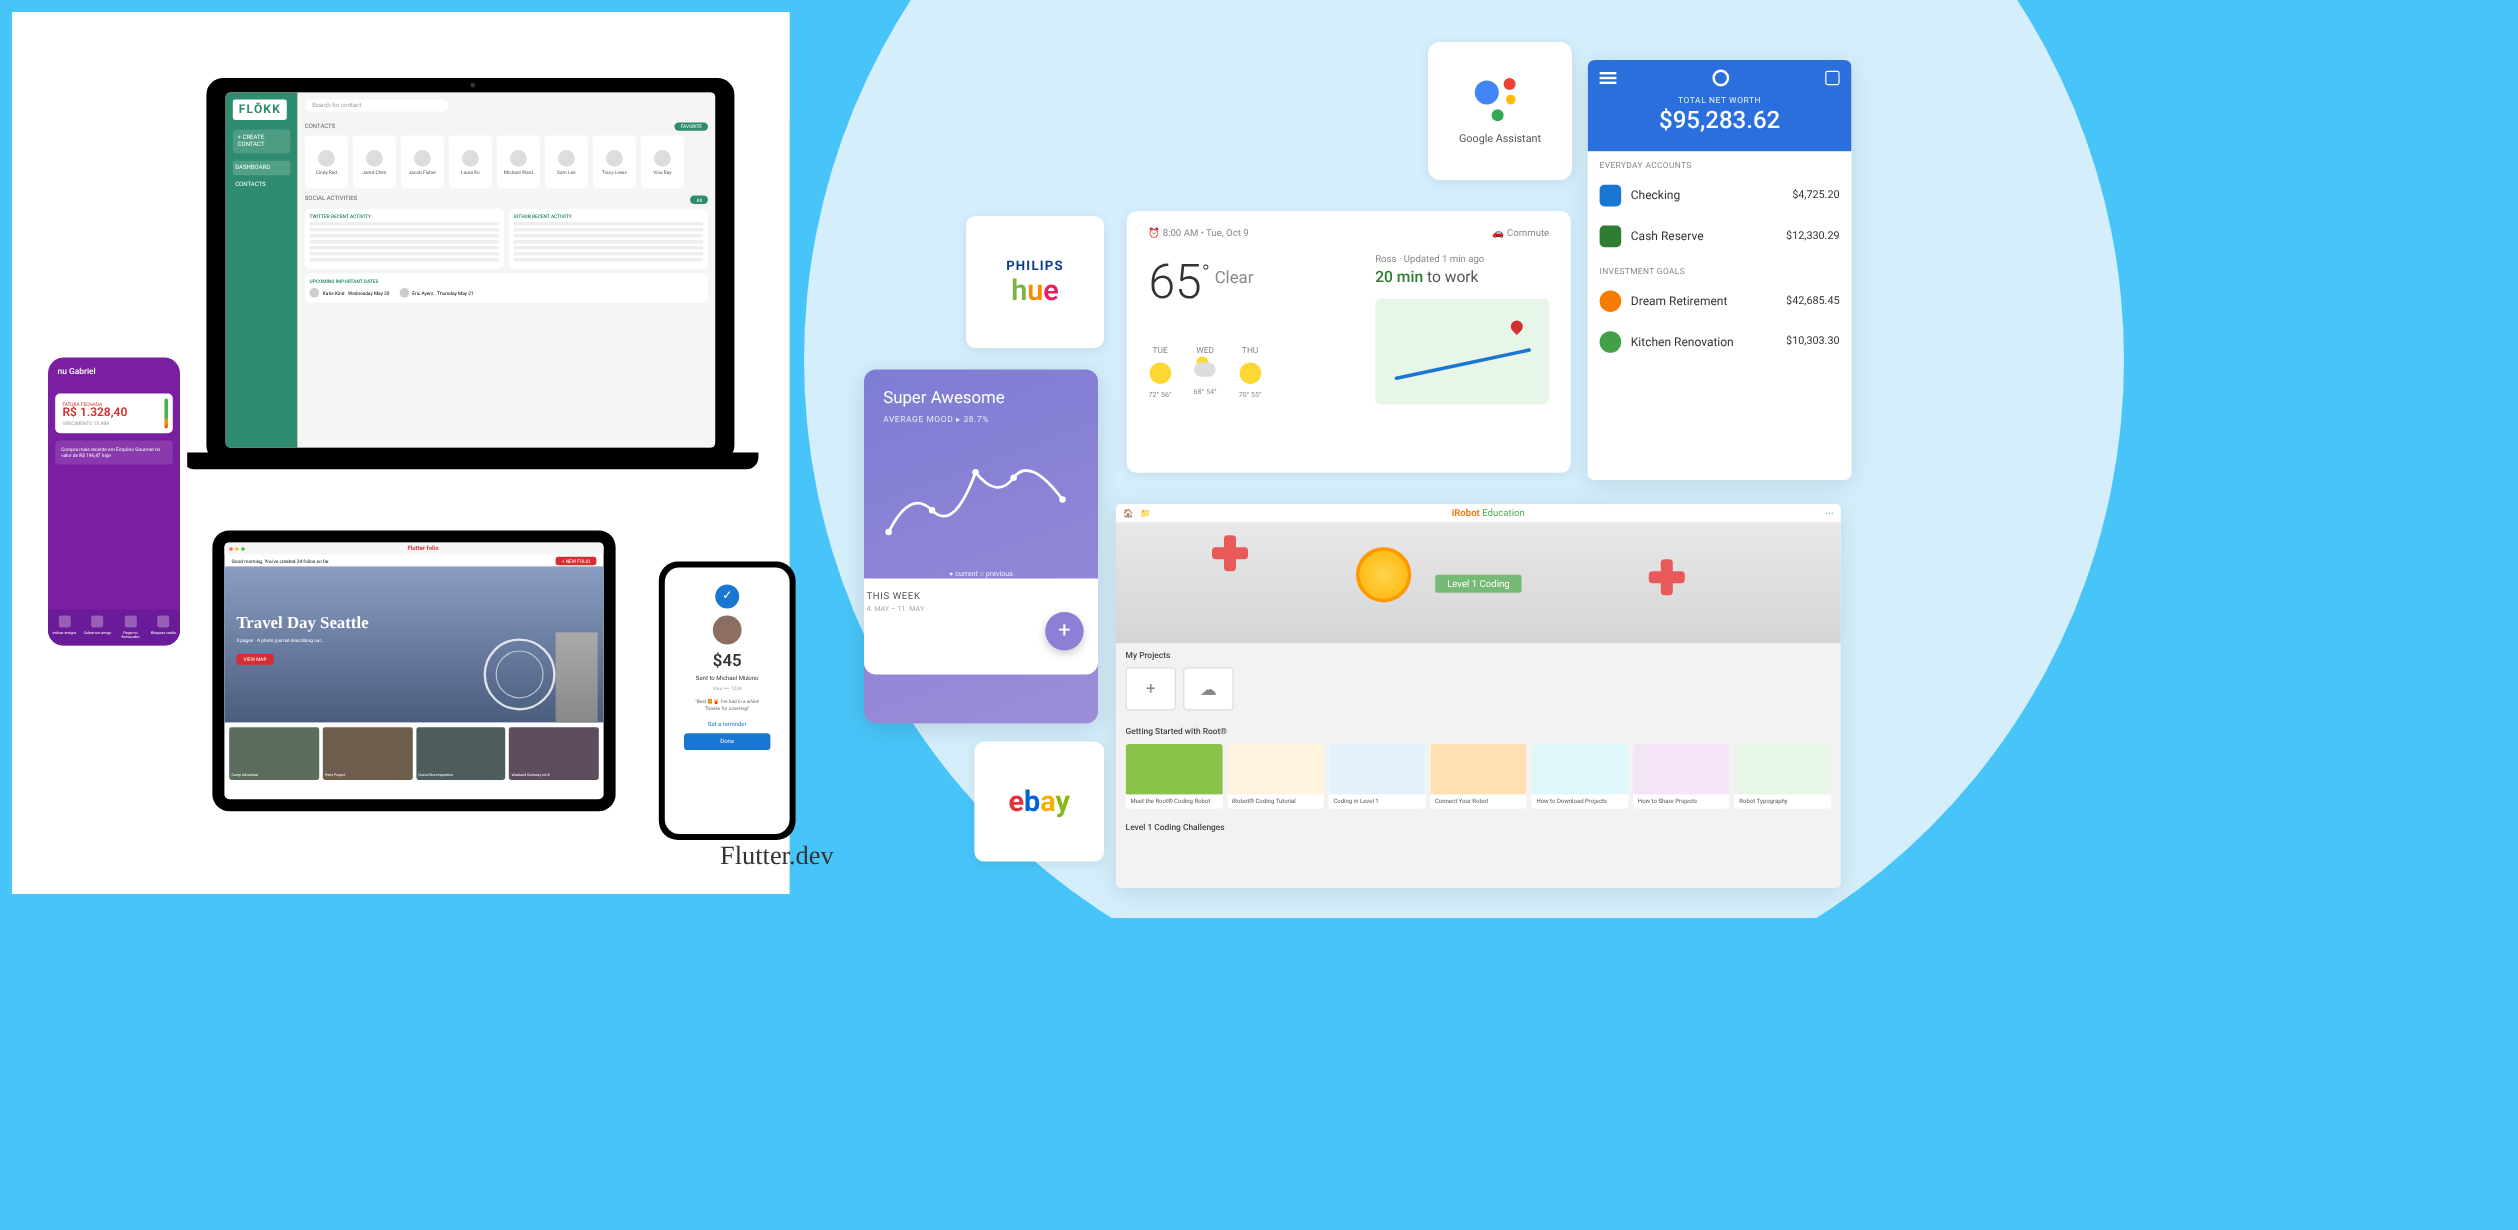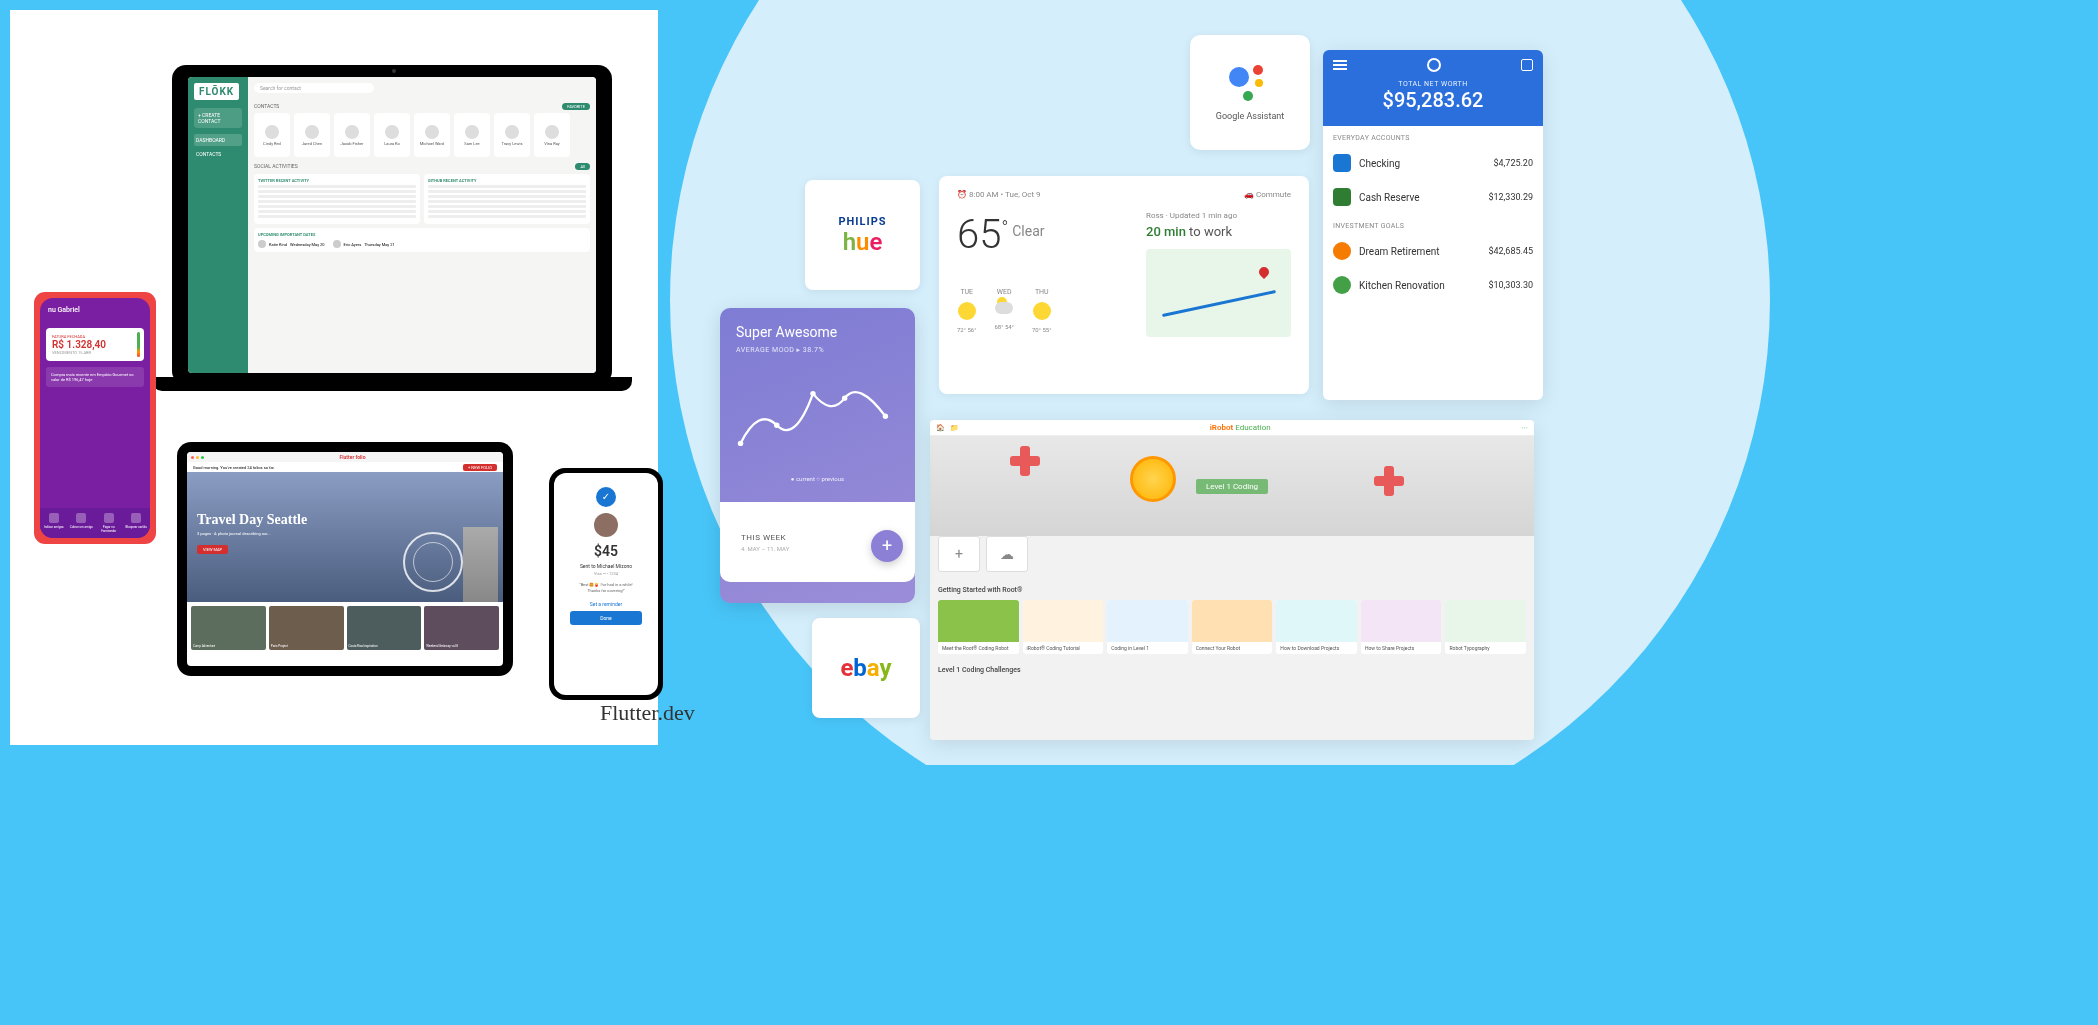--- a/index.html
+++ b/index.html
@@ -32,21 +32,21 @@
 .fl-cols { display: flex; gap: 4px; }
 .fl-col { flex: 1; background: #fff; border-radius: 4px; padding: 4px; font-size: 4px; color: #555; }
 .fl-col-h { color: #2e8b6f; font-weight: 600; margin-bottom: 2px; }
 .fl-line { height: 3px; background: #eee; margin: 2px 0; border-radius: 1px; }
 .fl-dates { background: #fff; border-radius: 4px; padding: 4px; margin-top: 4px; font-size: 4px; }
 .fl-date-row { display: flex; gap: 8px; margin-top: 3px; }
 .fl-date-item { display: flex; align-items: center; gap: 3px; font-size: 4px; }
 .fl-dot-av { width: 8px; height: 8px; border-radius: 50%; background: #ccc; }
 
 
-.phone-p { position: absolute; left: 34px; top: 292px; width: 122px; height: 252px; background: #ef4444; border-radius: 11px; padding: 6px; z-index: 6; }
+.phone-p { position: absolute; left: 34px; top: 292px; width: 122px; height: 252px; background: #ffffff; border-radius: 32px; padding: 6px; z-index: 6; }
 .phone-p-scr { width: 100%; height: 100%; background: #7b1fa2; border-radius: 13px; overflow: hidden; color: #fff; font-size: 6px; position: relative; }
 .phone-p-top { padding: 8px; font-size: 7px; font-weight: 500; }
 .phone-p-card { background: #fff; margin: 6px; border-radius: 4px; padding: 6px; color: #333; position: relative; }
 .phone-p-label { font-size: 4px; color: #d32f2f; }
 .phone-p-amt { font-size: 10px; color: #d32f2f; font-weight: 600; }
 .phone-p-sub { font-size: 4px; color: #999; }
 .phone-p-bar { position: absolute; right: 4px; top: 4px; bottom: 4px; width: 3px; background: linear-gradient(#4caf50 60%, #ff9800 80%, #f44336); border-radius: 2px; }
 .phone-p-info { background: rgba(255,255,255,0.12); margin: 6px; padding: 5px; border-radius: 3px; font-size: 4px; line-height: 1.3; }
 .phone-p-nav { position: absolute; bottom: 0; left: 0; right: 0; background: #6a1b9a; display: flex; }
 .phone-p-nav-i { flex: 1; padding: 5px 2px; text-align: center; font-size: 3px; }
@@ -138,21 +138,21 @@
 .w-map { width: 100%; height: 88px; background: #e8f5e9; border-radius: 4px; margin-top: 10px; position: relative; overflow: hidden; }
 .w-route { position: absolute; left: 10%; top: 60%; width: 80%; height: 3px; background: #1976d2; border-radius: 2px; transform: rotate(-12deg); }
 .w-pin { position: absolute; right: 15%; top: 20%; width: 10px; height: 10px; background: #d32f2f; border-radius: 50% 50% 50% 0; transform: rotate(-45deg); }
 
 
 .mood { position: absolute; left: 720px; top: 308px; width: 195px; height: 295px; background: linear-gradient(160deg, #7e7cd4, #9b8dd8); border-radius: 10px; z-index: 10; color: #fff; padding: 16px 16px 0; box-shadow: 0 4px 20px rgba(0,0,0,0.12); overflow: visible; }
 .mood-t { font-size: 14px; font-weight: 400; }
 .mood-s { font-size: 7px; opacity: 0.8; margin-top: 6px; letter-spacing: 0.5px; }
 .mood-chart { height: 105px; margin-top: 12px; position: relative; }
 .mood-leg { font-size: 6px; text-align: center; margin-top: 4px; opacity: 0.85; }
-.mood-bot { background: #fff; color: #333; margin: 20px -16px 0; padding: 10px 21px; border-radius: 0 0 10px 10px; display: flex; align-items: center; height: 80px; position: relative; }
+.mood-bot { background: #fff; color: #333; margin: 0 -16px 0; padding: 10px 2px; border-radius: 0 0 10px 10px; display: flex; align-items: flex-start; height: 80px; position: relative; }
 .mood-week { font-size: 8px; color: #555; letter-spacing: 0.5px; }
 .mood-dates { font-size: 6px; color: #aaa; margin-top: 3px; }
 .mood-fab { position: absolute; right: 12px; bottom: 20px; width: 32px; height: 32px; background: #8b7fd6; border-radius: 50%; color: #fff; font-size: 18px; line-height: 32px; text-align: center; box-shadow: 0 3px 8px rgba(0,0,0,0.2); }
 
 
 .ebay { position: absolute; left: 812px; top: 618px; width: 108px; height: 100px; background: #fff; border-radius: 8px; z-index: 10; display: flex; align-items: center; justify-content: center; box-shadow: 0 2px 10px rgba(0,0,0,0.08); }
 .ebay-l { font-size: 24px; font-weight: 700; }
 
 
 .irobot { position: absolute; left: 930px; top: 420px; width: 604px; height: 320px; background: #f2f2f2; border-radius: 4px; z-index: 8; overflow: hidden; box-shadow: 0 4px 20px rgba(0,0,0,0.1); font-size: 7px; }
@@ -478,20 +478,21 @@
     <span>📁</span>
     <div class="ir-top-c"><span class="orange">iRobot</span><span> Education</span></div>
     <span>⋯</span>
   </div>
   <div class="ir-hero">
     <div class="ir-plus" style="left:80px;top:10px"></div>
     <div class="ir-plus" style="right:130px;top:30px"></div>
     <div class="ir-coin"></div>
     <div class="ir-hero-t">Level 1 Coding</div>
   </div>
+  <div class="ir-sect">My Projects</div>
   <div class="ir-proj">
     <div class="ir-proj-c">+</div>
     <div class="ir-proj-c">☁</div>
   </div>
   <div class="ir-sect">Getting Started with Root®</div>
   <div class="ir-strip">
     <div class="ir-card">
         <div class="ir-card-img" style="background:#8bc34a"></div>
         <div class="ir-card-l">Meet the Root® Coding Robot</div>
       </div>

